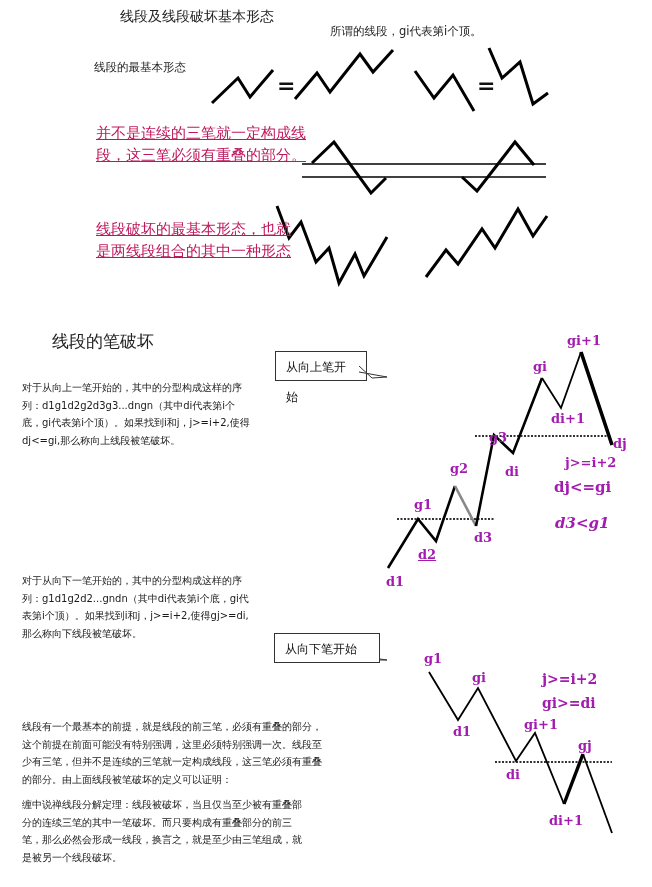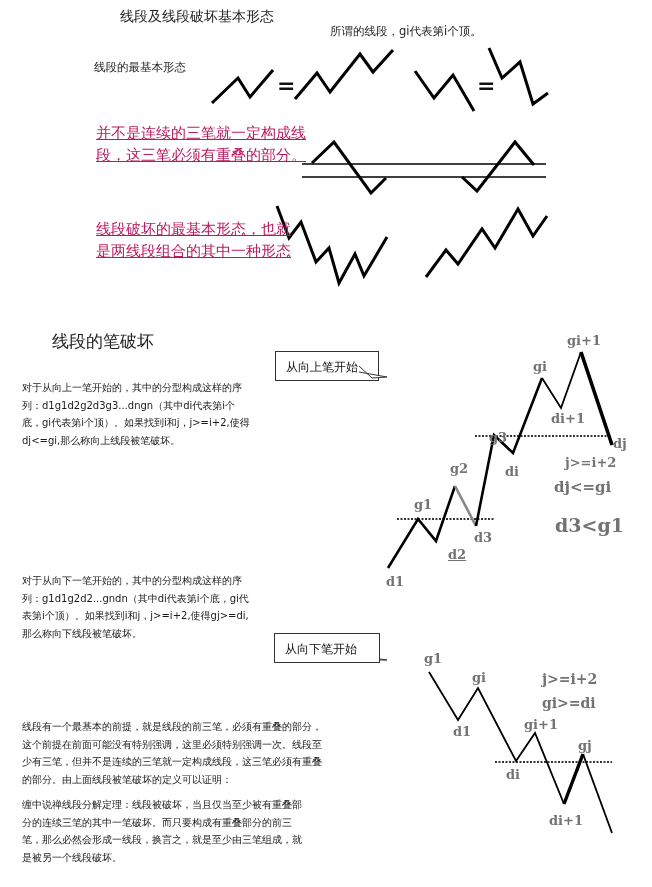--- a/index.html
+++ b/index.html
@@ -6,21 +6,21 @@
   body { width: 652px; height: 887px; position: relative; overflow: hidden;
          font-family: "DejaVu Sans", "Liberation Sans", sans-serif; color: #111; }
   .abs { position: absolute; white-space: nowrap; }
   .title1 { font-size: 14px; color: #222; }
   .t13 { font-size: 15px; color: #be185d; line-height: 22px; text-decoration: underline; }
   .t12 { font-size: 11.5px; color: #222; line-height: 18px; }
   .para { position: absolute; font-size: 10px; line-height: 17.5px; color: #1a1a1a; white-space: normal; }
   .section-title { font-size: 17px; color: #222; }
   .callout-box { position: absolute; border: 1px solid #333; background: #fff;
                  font-size: 12px; line-height: 30px; padding: 0 10px; height: 30px; box-sizing: border-box; }
-  .lbl { position: absolute; font-family: "DejaVu Serif", "Liberation Serif", serif; font-weight: bold; font-size: 13px; color: #737373; white-space: nowrap; }
+  .lbl { position: absolute; font-family: "DejaVu Serif", "Liberation Serif", serif; font-weight: bold; font-size: 13px; color: #a21caf; white-space: nowrap; }
   svg { position: absolute; left: 0; top: 0; }
 </style>
 </head>
 <body>
 
 <div class="abs title1" style="left:120px; top:8px;">线段及线段破坏基本形态</div>
 <div class="abs t12" style="left:330px; top:22px;">所谓的线段，gi代表第i个顶。</div>
 <div class="abs t12" style="left:94px; top:58px;">线段的最基本形态</div>
 
 <svg width="652" height="300">
@@ -46,21 +46,21 @@
 <div class="abs t13" style="left:96px; top:122px;">并不是连续的三笔就一定构成线</div>
 <div class="abs t13" style="left:96px; top:144px;">段，这三笔必须有重叠的部分。</div>
 
 <div class="abs t13" style="left:96px; top:218px;">线段破坏的最基本形态，也就</div>
 <div class="abs t13" style="left:96px; top:240px;">是两线段组合的其中一种形态</div>
 
 <div class="abs section-title" style="left:52px; top:330px;">线段的笔破坏</div>
 
 <div class="para" style="left:22px; top:379px; width:230px;">对于从向上一笔开始的，其中的分型构成这样的序列：d1g1d2g2d3g3...dngn（其中di代表第i个底，gi代表第i个顶）。如果找到i和j，j&gt;=i+2,使得dj&lt;=gi,那么称向上线段被笔破坏。</div>
 
-<div class="callout-box" style="left:275px; top:351px; width:104px;">从向上笔开始</div>
+<div class="callout-box" style="left:275px; top:351px; width:92px;">从向上笔开始</div>
 <svg width="652" height="887" style="pointer-events:none">
   <polyline points="359,366 372,378 387,377 359,372" fill="#fff" stroke="#333" stroke-width="1"></polyline>
   <polyline points="359,649 372,660 387,660 359,656" fill="#fff" stroke="#333" stroke-width="1"></polyline>
 </svg>
 
 <svg width="652" height="887" style="pointer-events:none">
   <line x1="397" y1="519" x2="495" y2="519" stroke="#333" stroke-width="2" stroke-dasharray="2,1.5"></line>
   <line x1="475" y1="436" x2="610" y2="436" stroke="#333" stroke-width="2" stroke-dasharray="2,1.5"></line>
   <polyline points="388,568 418,519 436,541 455,486" fill="none" stroke="#000" stroke-width="2.6"></polyline>
   <line x1="455" y1="486" x2="476" y2="526" stroke="#888" stroke-width="2.6"></line>
@@ -69,26 +69,26 @@
   <line x1="581" y1="352" x2="612" y2="445" stroke="#000" stroke-width="3.6"></line>
 </svg>
 <div class="lbl" style="left:567px; top:333px;">gi+1</div>
 <div class="lbl" style="left:533px; top:359px;">gi</div>
 <div class="lbl" style="left:551px; top:411px;">di+1</div>
 <div class="lbl" style="left:489px; top:406px;margin-top:24px;">g3</div>
 <div class="lbl" style="left:505px; top:464px;">di</div>
 <div class="lbl" style="left:613px; top:436px;">dj</div>
 <div class="lbl" style="left:450px; top:461px;">g2</div>
 <div class="lbl" style="left:414px; top:497px;">g1</div>
-<div class="lbl" style="left:448px; top:547px;text-decoration:underline;">d2</div>
+<div class="lbl" style="left:418px; top:547px;text-decoration:underline;">d2</div>
 <div class="lbl" style="left:474px; top:530px;">d3</div>
 <div class="lbl" style="left:386px; top:574px;">d1</div>
 <div class="lbl" style="left:565px; top:455px;">j&gt;=i+2</div>
 <div class="lbl" style="left:554px; top:478px; font-size:15px;">dj&lt;=gi</div>
-<div class="lbl" style="left:555px; top:514px; font-size:19px;">d3&lt;g1</div>
+<div class="lbl" style="left:555px; top:514px; font-size:15px;font-style:italic;">d3&lt;g1</div>
 
 <div class="para" style="left:22px; top:572px; width:228px;">对于从向下一笔开始的，其中的分型构成这样的序列：g1d1g2d2...gndn（其中di代表第i个底，gi代表第i个顶）。如果找到i和j，j&gt;=i+2,使得gj&gt;=di,那么称向下线段被笔破坏。</div>
 <div class="callout-box" style="left:274px; top:633px; width:106px;">从向下笔开始</div>
 
 <svg width="652" height="887" style="pointer-events:none">
   <line x1="495" y1="762" x2="612" y2="762" stroke="#333" stroke-width="2" stroke-dasharray="2,1.5"></line>
   <polyline points="429,672 458,720 478,688 516,761 535,733 564,804" fill="none" stroke="#000" stroke-width="1.8"></polyline>
   <line x1="564" y1="804" x2="583" y2="754" stroke="#000" stroke-width="3.4"></line>
   <line x1="583" y1="754" x2="612" y2="833" stroke="#000" stroke-width="1.8"></line>
 </svg>

